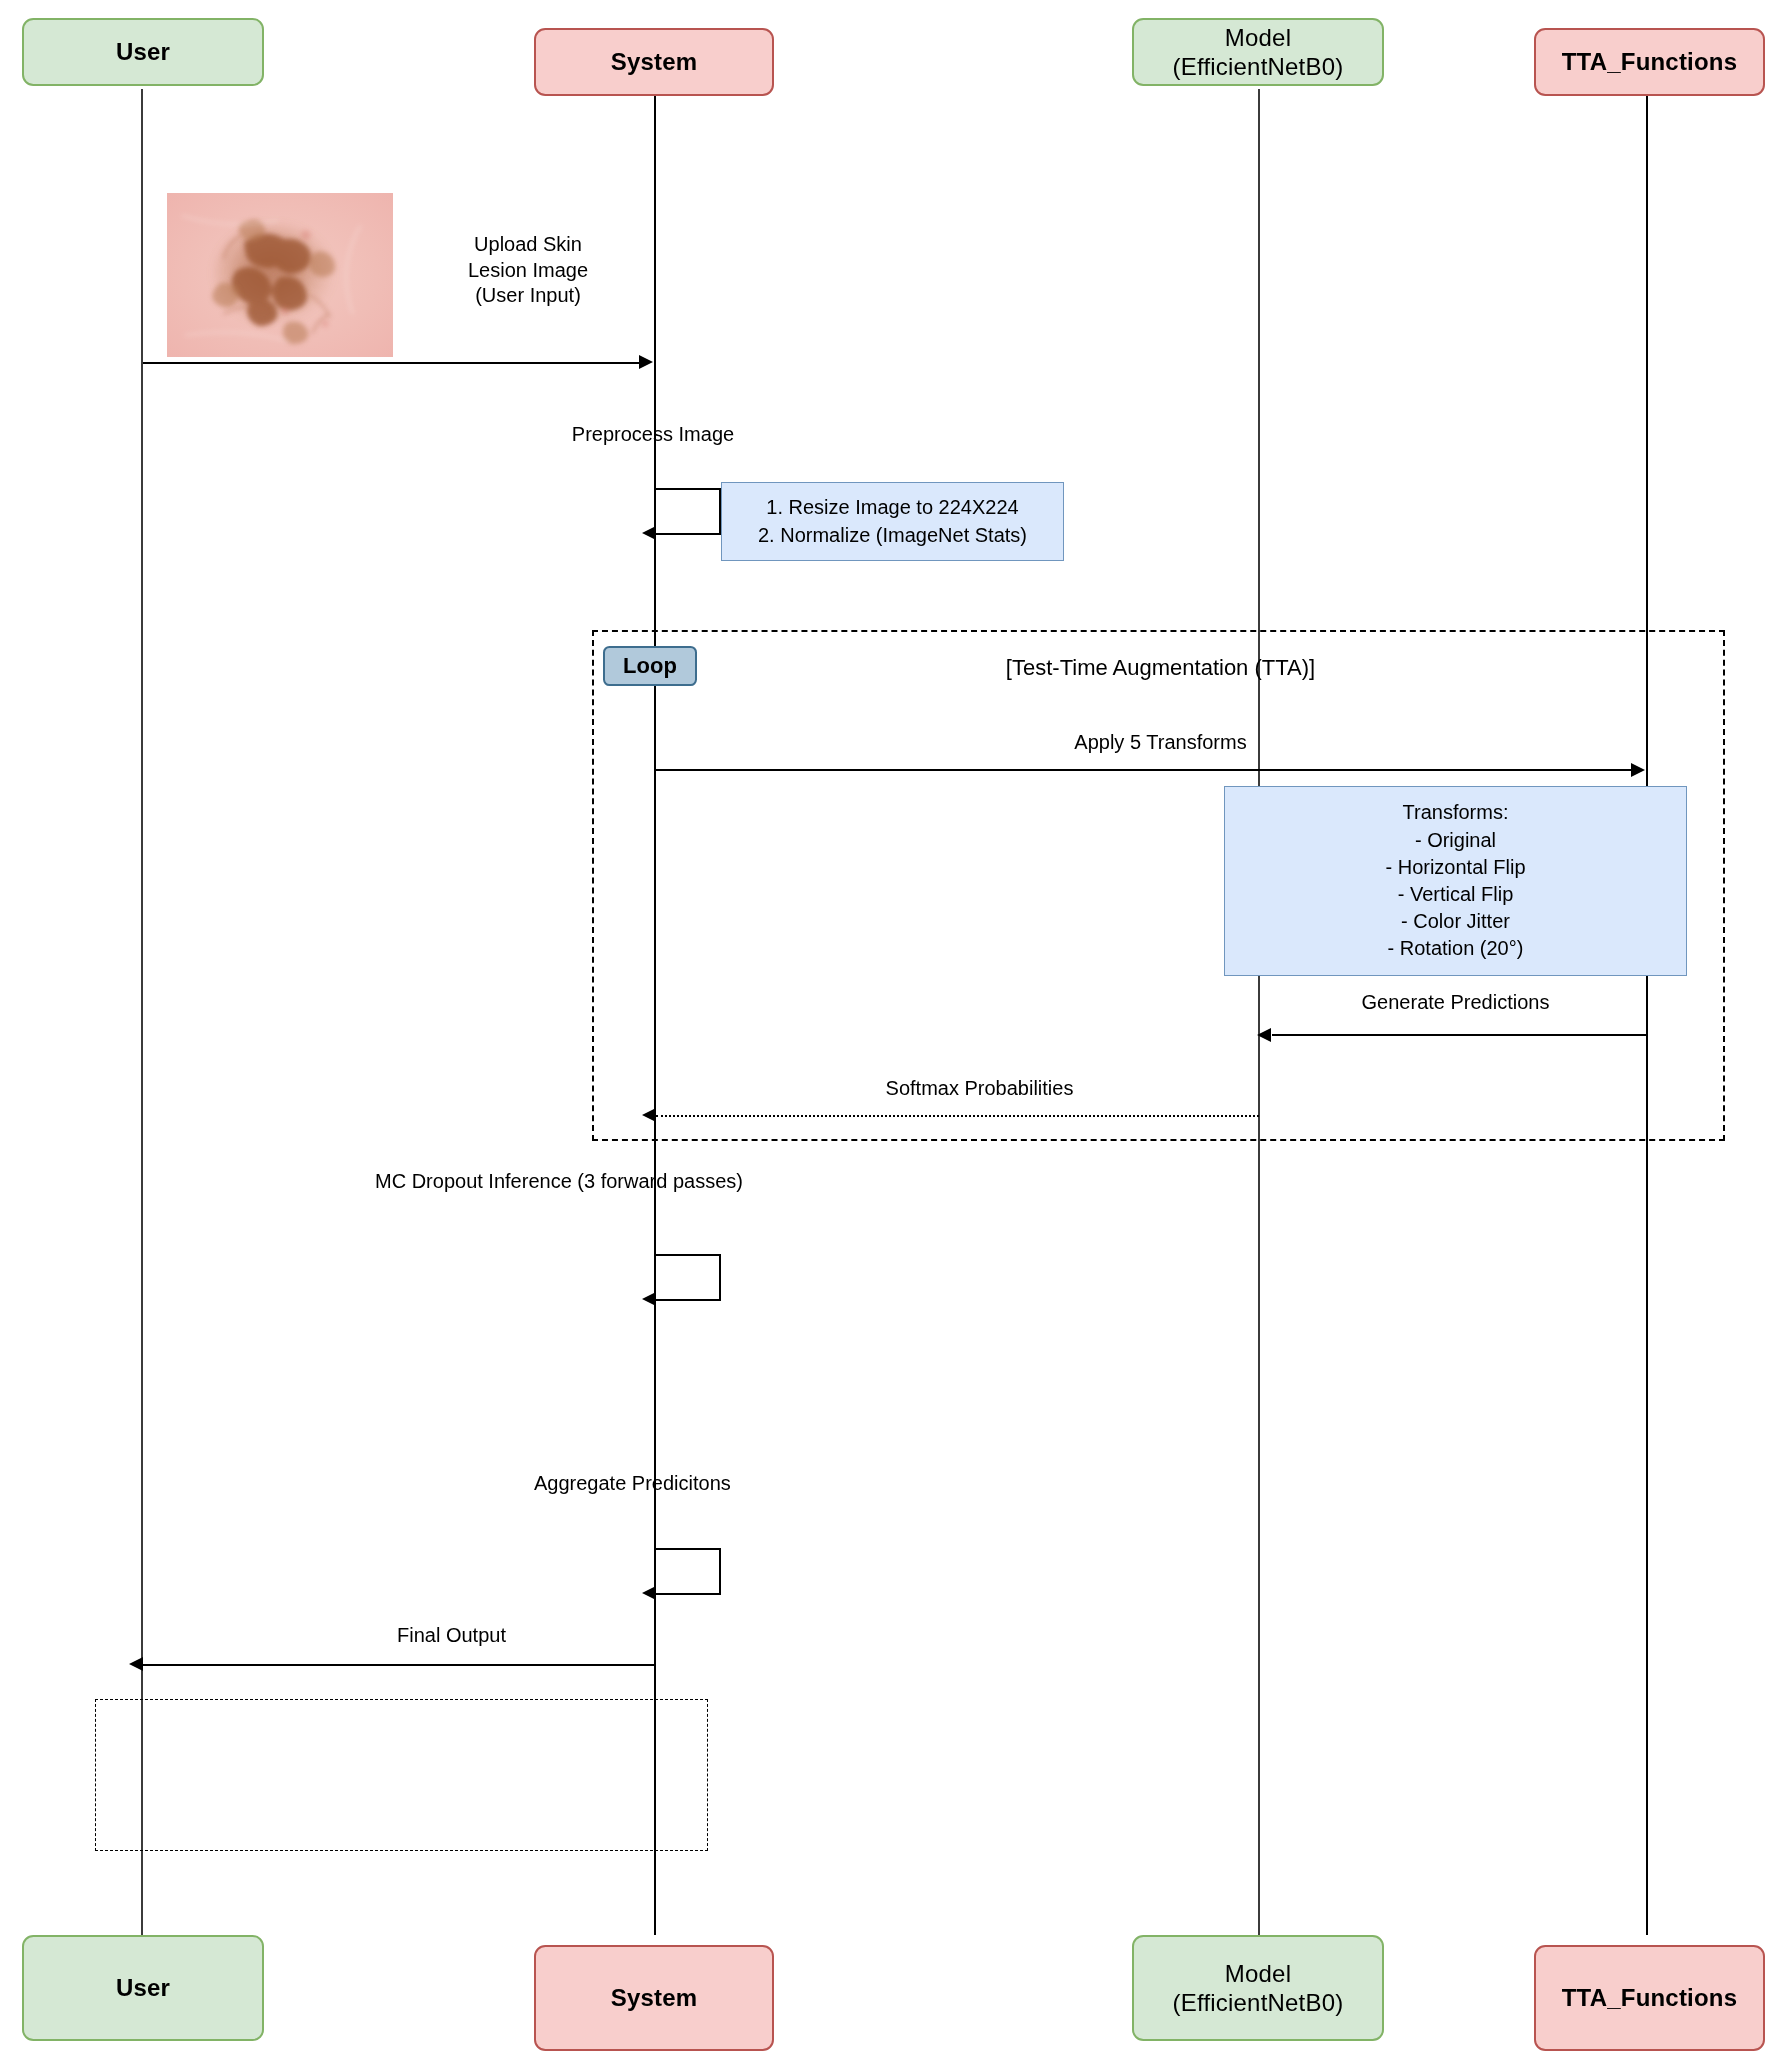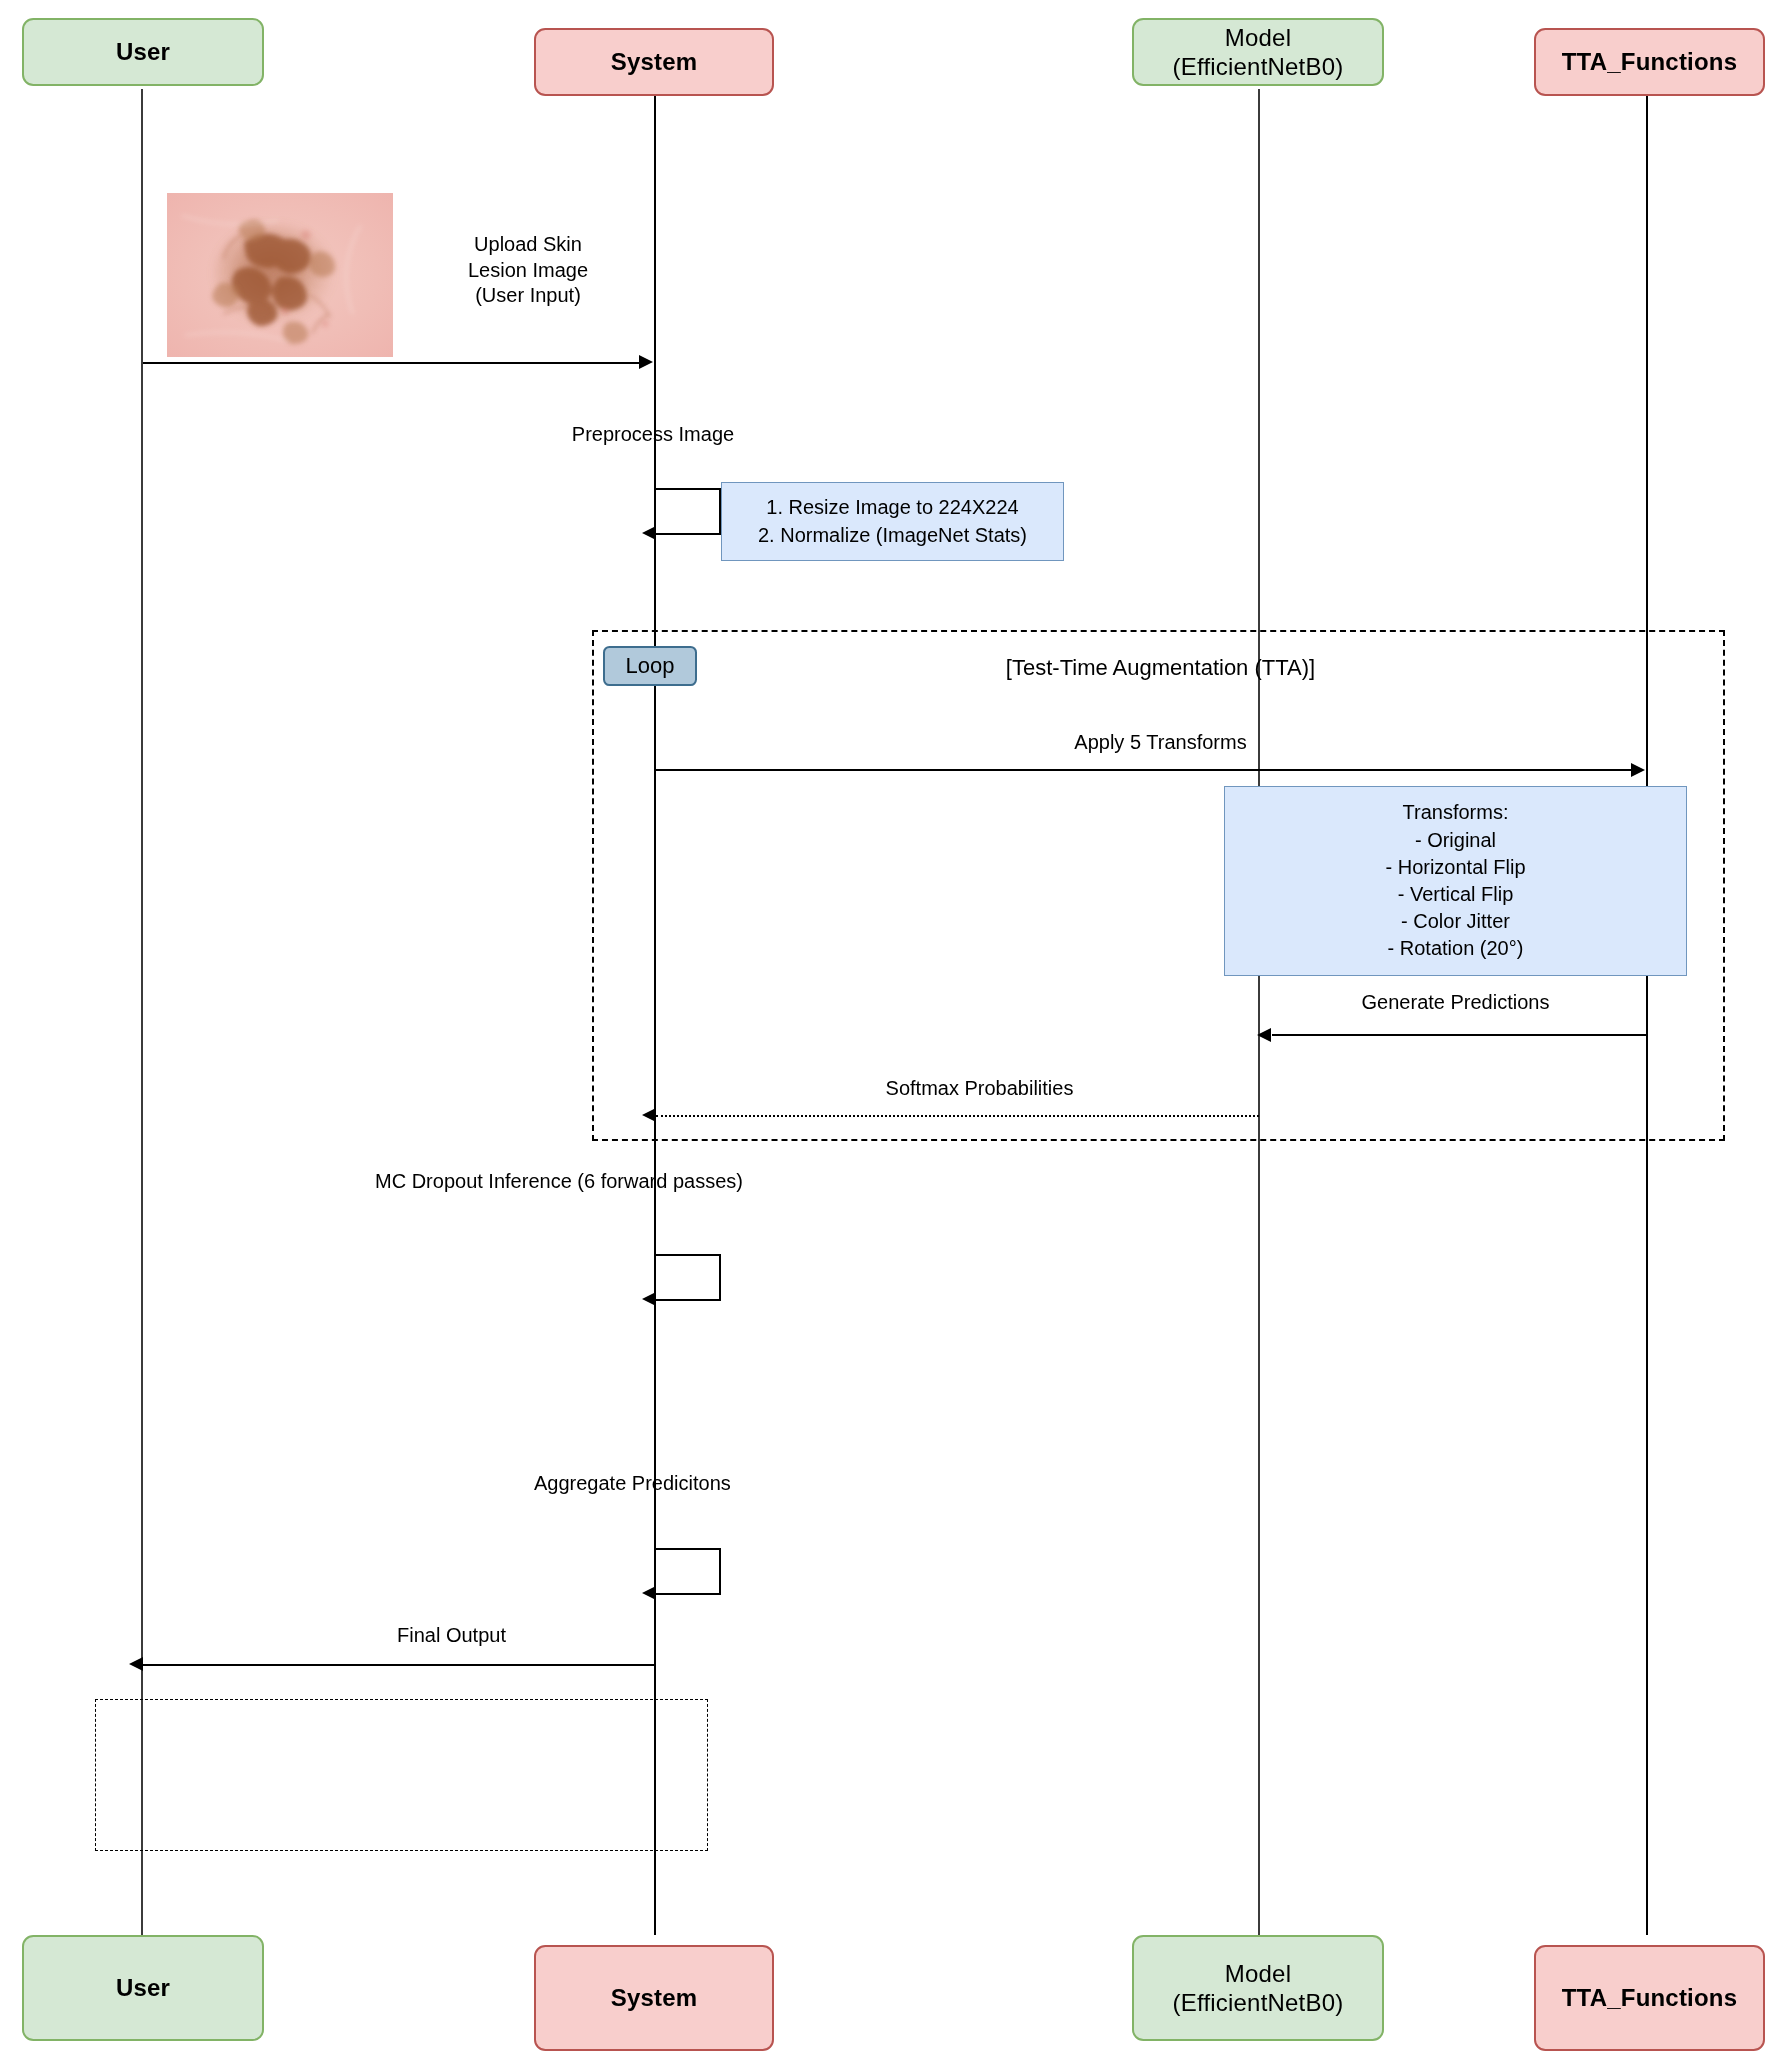--- a/index.html
+++ b/index.html
@@ -106,21 +106,21 @@
     border:2.4px dashed #000000;
     background:transparent;
   }
   .frame-thin{border-width:1.6px;}
   .frame-label{
     position:absolute;
     box-sizing:border-box;
     background:#b1c9db;
     border:2.4px solid #3d6d8e;
     border-radius:6.4px;
-    font-weight:normal;
+    font-weight:bold;
     font-size:22px;
     display:flex;
     align-items:center;
     justify-content:center;
     padding:1.6px 11.3px;
   }
   .frame-title{
     position:absolute;
     font-size:22px;
     text-align:center;
@@ -256,21 +256,21 @@
 - Rotation (20°)</div>
 
   <div class="msg-label" style="left:1270px;top:990px;width:371px;">Generate Predictions</div>
   <div class="msg" style="left:1272px;top:1034px;width:374px;"></div>
   <div class="arrowhead arrow-left" style="left:1257px;top:1028px;"></div>
 
   <div class="msg-label" style="left:754px;top:1076px;width:451px;">Softmax Probabilities</div>
   <div class="msg dotted" style="left:656px;top:1115px;width:603px;"></div>
   <div class="arrowhead arrow-left" style="left:642px;top:1108px;"></div>
 
-  <div class="msg-label left" style="left:375px;top:1169px;width:564px;">MC Dropout Inference (6 forward passes)</div>
+  <div class="msg-label left" style="left:375px;top:1169px;width:564px;">MC Dropout Inference (3 forward passes)</div>
   <div class="selfcall" style="left:654px;top:1254px;width:67px;height:47px;"></div>
   <div class="arrowhead arrow-left" style="left:642px;top:1292px;"></div>
 
   <div class="msg-label left" style="left:534px;top:1471px;width:419px;">Aggregate Predicitons</div>
   <div class="selfcall" style="left:654px;top:1548px;width:67px;height:47px;"></div>
   <div class="arrowhead arrow-left" style="left:642px;top:1586px;"></div>
 
   <div class="msg-label" style="left:266px;top:1623px;width:371px;">Final Output</div>
   <div class="msg" style="left:143px;top:1664px;width:512px;"></div>
   <div class="arrowhead arrow-left" style="left:129px;top:1657px;"></div>

